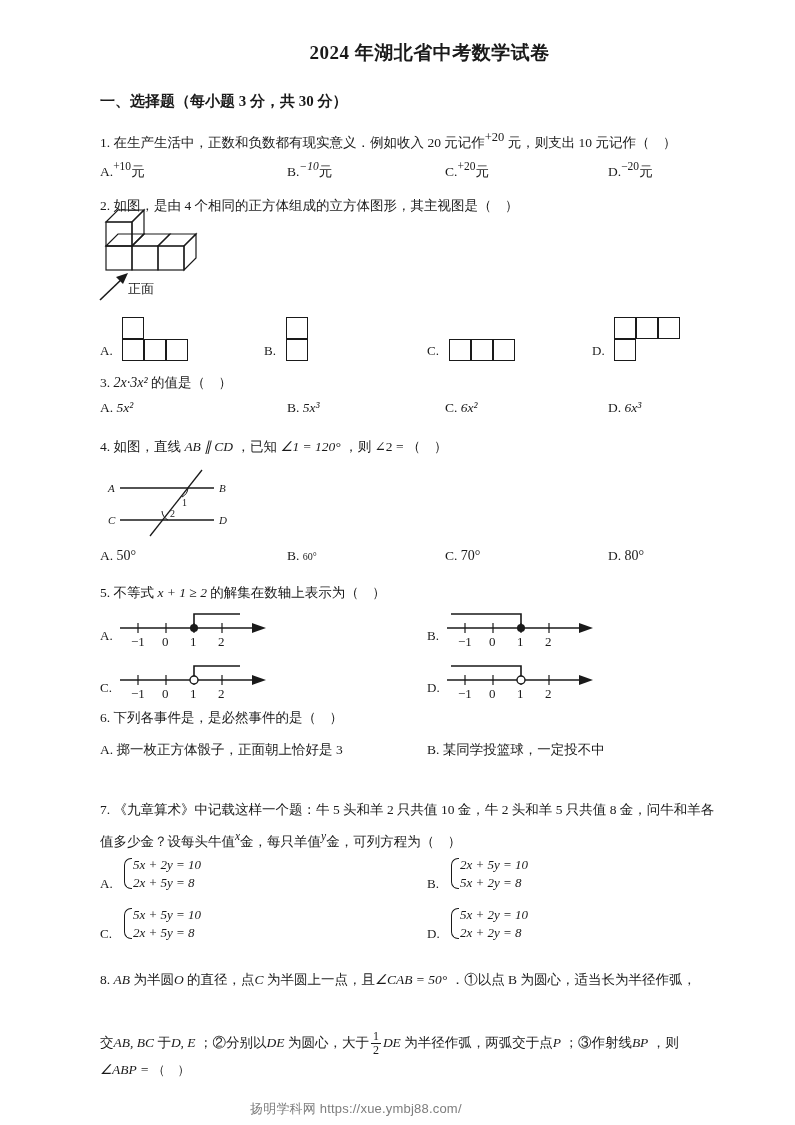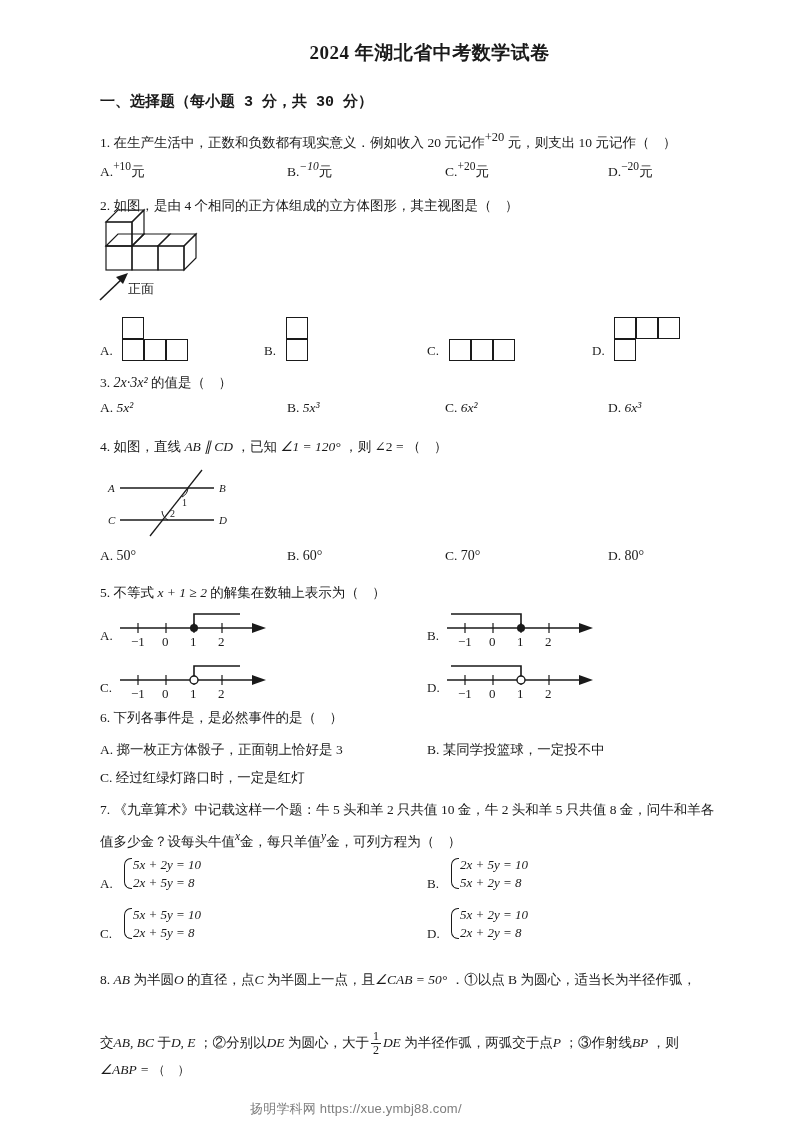--- a/index.html
+++ b/index.html
@@ -3,21 +3,21 @@
 <meta charset="utf-8">
 <style>
   html,body{margin:0;padding:0;background:#ffffff;}
   body{width:795px;height:1125px;position:relative;
        font-family:"Liberation Serif","DejaVu Serif",serif;color:#1a1a1a;}
   .page{position:relative;width:795px;height:1125px;overflow:hidden;margin-left:32px;}
 
   .title{position:absolute;top:40px;left:0;width:795px;text-align:center;
          font-size:19px;font-weight:bold;letter-spacing:.5px;}
 
-  .section-head{position:absolute;left:68px;font-size:15px;font-weight:bold;font-family:Liberation Mono, monospace;}
+  .section-head{position:absolute;left:68px;font-size:15px;font-weight:bold;}
 
   .q{position:absolute;left:68px;font-size:13.5px;line-height:1.5;}
   .opts{position:absolute;left:68px;font-size:13.5px;width:700px;}
   .opt{position:absolute;font-size:13.5px;white-space:nowrap;}
   .lbl{font-style:normal;}
   i.v{font-style:italic;font-family:"Liberation Serif",serif;}
   .sm{font-size:12.5px;}
 
   .frac{display:inline-block;vertical-align:-0.55em;text-align:center;
         font-size:12px;line-height:1.05;margin:0 2px;}
@@ -184,21 +184,21 @@
     <text x="68" y="51" font-size="10" font-family="Liberation Serif, serif" fill="#1a1a1a">2</text>
   </svg>
 
   <div class="opts" style="top:548px;height:24px;">
     <span class="opt" style="left:0px;">
       <span class="lbl">A.</span>
       <span style="font-size:14px;">50°</span>
     </span>
     <span class="opt" style="left:187px;">
       <span class="lbl">B.</span>
-      <span style="font-size:14px;">60°</span>
+      <span style="font-size:10px;">60°</span>
     </span>
     <span class="opt" style="left:345px;">
       <span class="lbl">C.</span>
       <span style="font-size:14px;">70°</span>
     </span>
     <span class="opt" style="left:508px;">
       <span class="lbl">D.</span>
       <span style="font-size:14px;">80°</span>
     </span>
   </div>
@@ -291,26 +291,20 @@
       <span class="lbl">A.</span>
       <span>掷一枚正方体骰子，正面朝上恰好是 3</span>
     </span>
   </div>
   <div style="position:absolute;left:395px;top:740px;">
     <span class="opt" style="position:relative;left:0;">
       <span class="lbl">B.</span>
       <span>某同学投篮球，一定投不中</span>
     </span>
   </div>
-  <div style="position:absolute;left:68px;top:768px;">
-    <span class="opt" style="position:relative;left:0;">
-      <span class="lbl">C.</span>
-      <span>经过红绿灯路口时，一定是红灯</span>
-    </span>
-  </div>
 
   <div class="q" style="top:800px;width:700px;">
     <span>7.</span>
     <span>《九章算术》中记载这样一个题：牛 5 头和羊 2 只共值 10 金，牛 2 头和羊 5 只共值 8 金，问牛和羊各</span>
   </div>
   <div class="q" style="top:828px;width:700px;">
     <span>值多少金？设每头牛值</span><i class="v" style="vertical-align:super;font-size:11.5px;">x</i><span>金，每只羊值</span><i class="v" style="vertical-align:super;font-size:11.5px;">y</i><span>金，可列方程为（　）</span>
   </div>
 
   <div style="position:absolute;left:88px;top:856px;">

